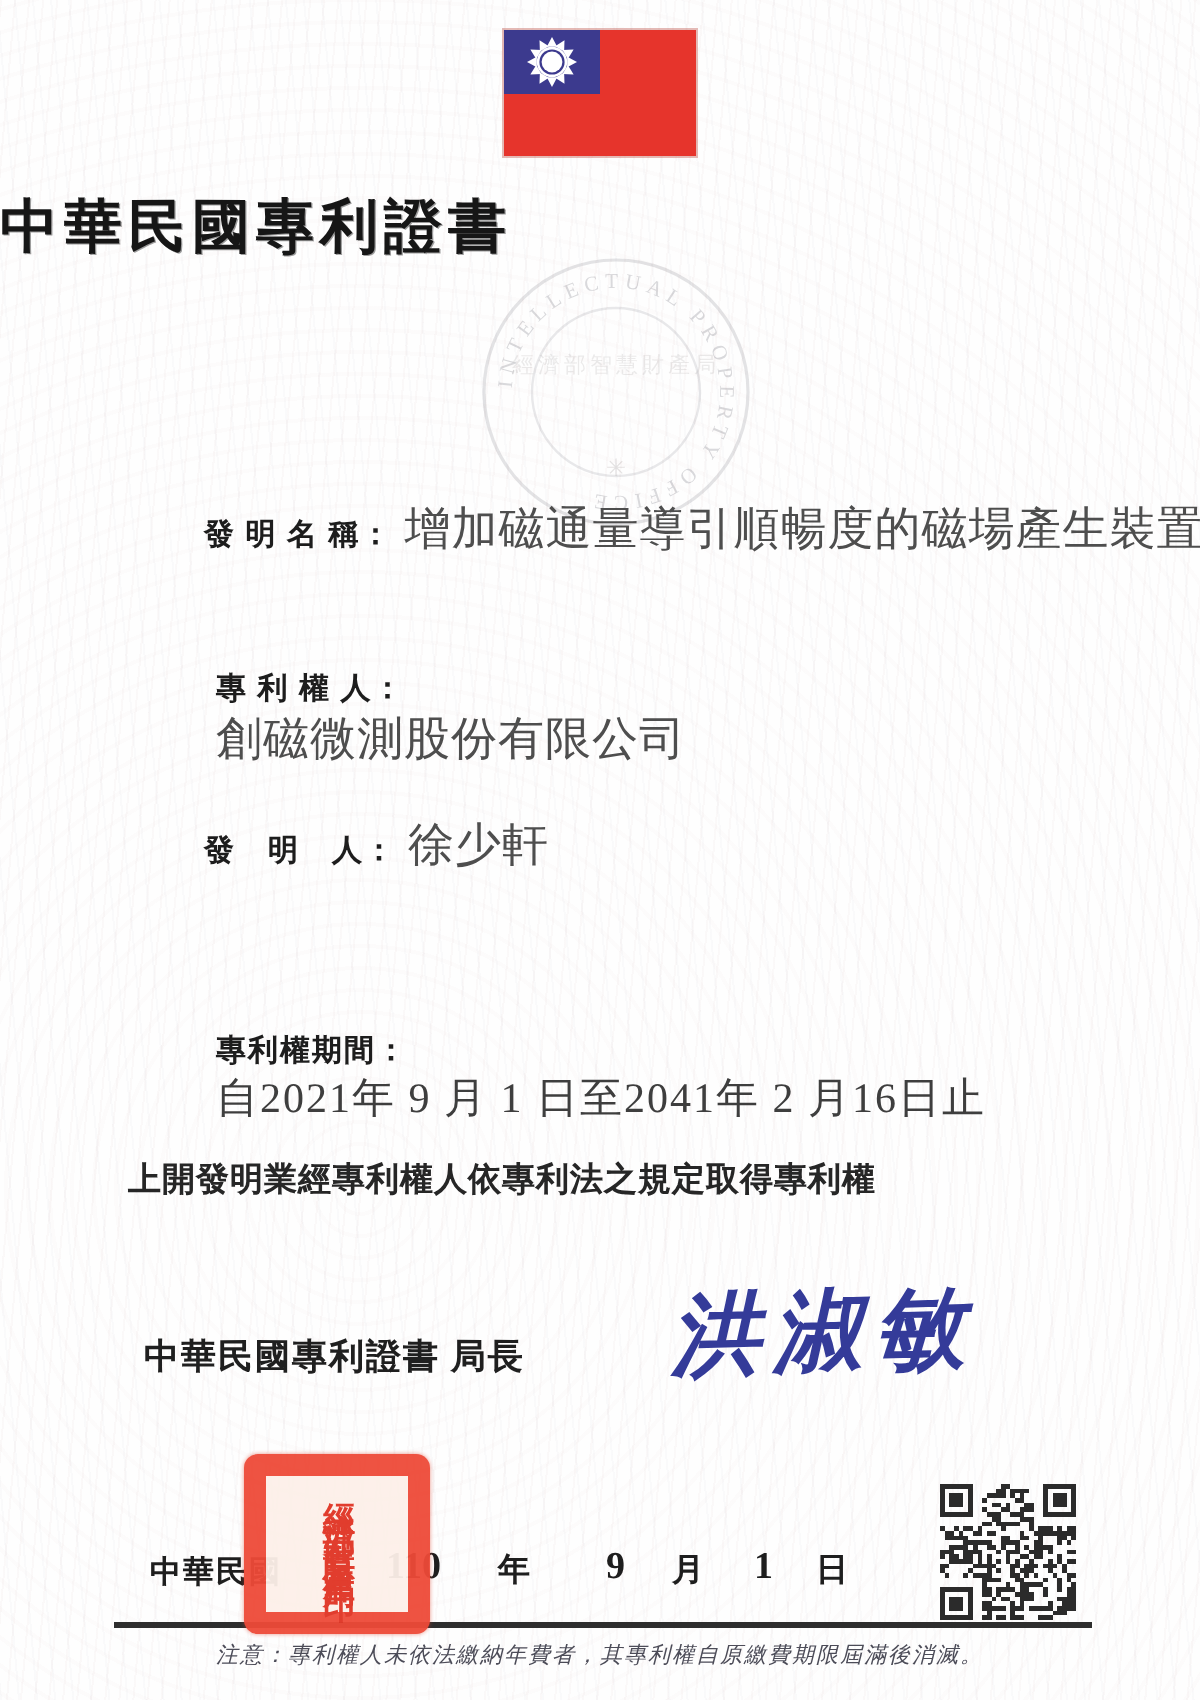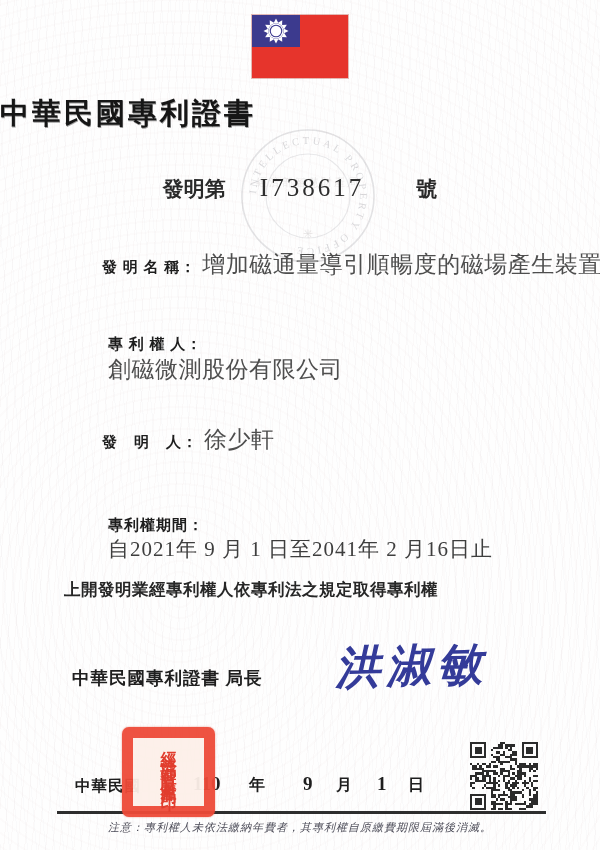--- a/index.html
+++ b/index.html
@@ -78,21 +78,21 @@
   .field-label {
     font-size: 15px; font-weight: bold; color: #1d1d1d;
     letter-spacing: 1px;
   }
   .field-value {
     font-size: 23px; color: #4e4e4e; margin-left: 6px;
     letter-spacing: 0.5px;
   }
   .row-name    { top: 249px; }
   .row-owner   { top: 335px; flex-direction: column; }
-  .row-inventor{ top: 424px; justify-content: center; }
+  .row-inventor{ top: 407px; justify-content: center; }
   .row-term    { top: 516px; flex-direction: column; }
   .row-term .field-value { font-size: 21px; color: #3e3e3e; letter-spacing: 1px; text-align: right; }
   .statement {
     position: absolute; left: 64px; top: 579px;
     font-size: 16.5px; font-weight: bold; color: #262626;
     letter-spacing: 0.5px;
   }
 
   
   .office-title {
@@ -205,25 +205,20 @@
       <text font-size="10.5" letter-spacing="3" fill="rgba(110,110,120,0.30)" font-family="Liberation Serif, serif">
         <textPath href="#wm-arc" startOffset="2">INTELLECTUAL PROPERTY OFFICE</textPath>
       </text>
       <text x="90" y="80" text-anchor="middle" font-size="11" letter-spacing="2" fill="rgba(120,110,110,0.16)">經濟部智慧財產局</text>
       <text x="90" y="132" text-anchor="middle" font-size="12" fill="rgba(120,110,110,0.22)">✳</text>
     </svg>
   </div>
 
   <div class="title">中華民國專利證書</div>
 
-  <div class="number-line">
-    <span>發明第</span>
-    <span class="num">I738617</span>
-    <span class="suffix">號</span>
-  </div>
 
   <div class="field-row row-name">
     <span class="field-label">發 明 名 稱：</span>
     <span class="field-value">增加磁通量導引順暢度的磁場產生裝置</span>
   </div>
 
   <div class="field-row row-owner">
     <span class="field-label">專 利 權 人：</span>
     <span class="field-value">創磁微測股份有限公司</span>
   </div>

